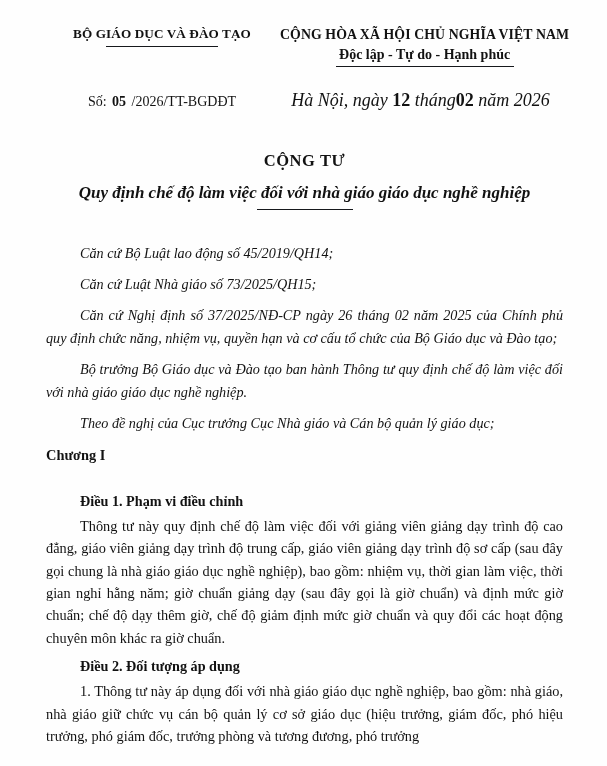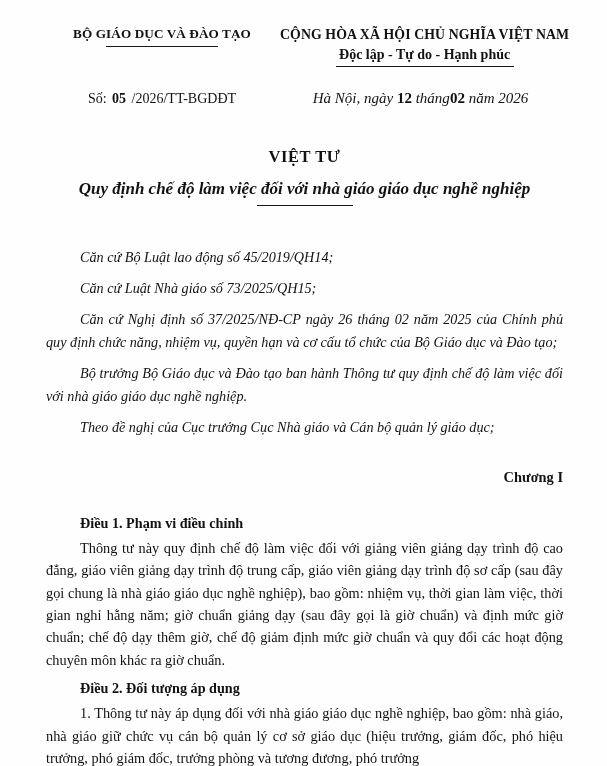--- a/index.html
+++ b/index.html
@@ -86,21 +86,21 @@
     width: 232px;
     text-align: center;
     flex: 0 0 auto;
     font-size: 14px;
     white-space: nowrap;
   }
   .numline-right {
     flex: 1 1 auto;
     text-align: center;
     font-style: italic;
-    font-size: 15px;
+    font-size: 18px;
     white-space: nowrap;
   }
   .upright { font-style: normal; font-weight: bold; }
   .docnum  { font-weight: bold; padding: 0 2px; }
 
   
   .title-block {
     text-align: center;
     margin-top: 40px;
   }
@@ -112,36 +112,36 @@
   .doc-subject {
     font-weight: bold;
     font-size: 17px;
     margin-top: 11px;
     line-height: 1.3;
     font-style: italic;
   }
 
   
   .preamble {
-    margin-top: 40px;
+    margin-top: 32px;
     font-style: italic;
     font-size: 14.2px;
     line-height: 1.62;
   }
   .preamble p {
     margin: 0 0 8px 0;
     text-indent: 34px;
     text-align: justify;
   }
   .preamble p:last-child { margin-bottom: 0; }
 
   
   .chapter {
-    text-align: right;
-    margin-top: 30px;
+    text-align: left;
+    margin-top: 12px;
   }
   .chapter-num {
     font-weight: bold;
     font-size: 14.4px;
   }
   .chapter-name {
     font-weight: bold;
     font-size: 15.4px;
     letter-spacing: .3px;
     margin-top: 8px;
@@ -194,21 +194,21 @@
       <div class="numline-right">
         <span>Hà Nội, ngày</span>
         <span class="upright">12</span>
         <span>tháng</span><span class="upright">02</span>
         <span>năm</span>
         <span>2026</span>
       </div>
     </div>
 
     <div class="title-block">
-      <div class="doc-type">VIỆT TƯ</div>
+      <div class="doc-type">CỘNG TƯ</div>
       <div class="doc-subject">Quy định chế độ làm việc đối với nhà giáo giáo dục nghề nghiệp</div>
       <hr class="rule rule-title">
     </div>
 
     <div class="preamble">
       <p>Căn cứ Bộ Luật lao động  số 45/2019/QH14;</p>
       <p>Căn cứ Luật Nhà giáo số 73/2025/QH15;</p>
       <p>Căn cứ Nghị định số 37/2025/NĐ-CP ngày 26 tháng 02 năm 2025 của Chính phủ quy định chức năng, nhiệm vụ, quyền hạn và cơ cấu tổ chức của Bộ Giáo dục và Đào tạo;</p>
       <p>Bộ trưởng Bộ Giáo dục và Đào tạo ban hành Thông tư quy định chế độ làm việc đối với nhà giáo giáo dục nghề nghiệp.</p>
       <p>Theo đề nghị của Cục trưởng Cục Nhà giáo và Cán bộ quản lý giáo dục;</p>

